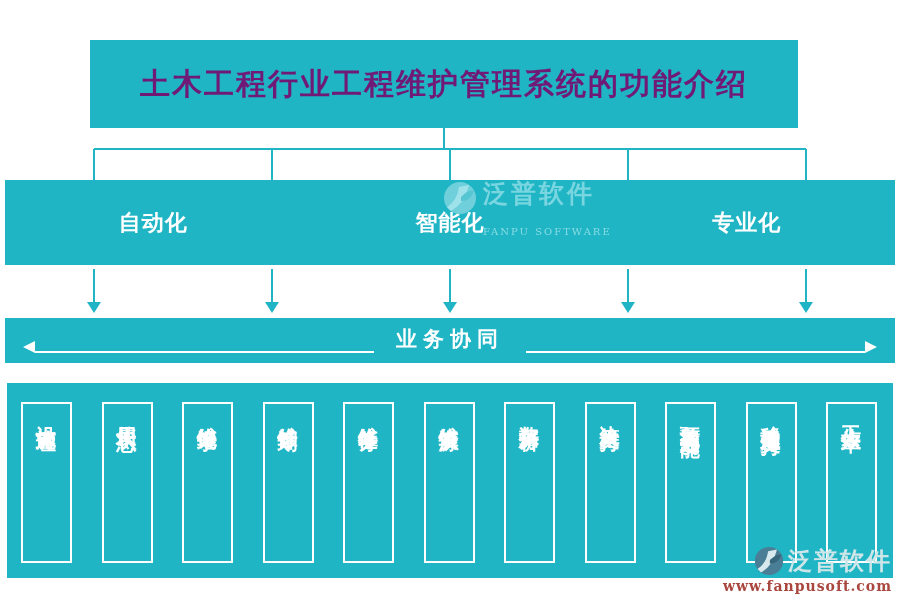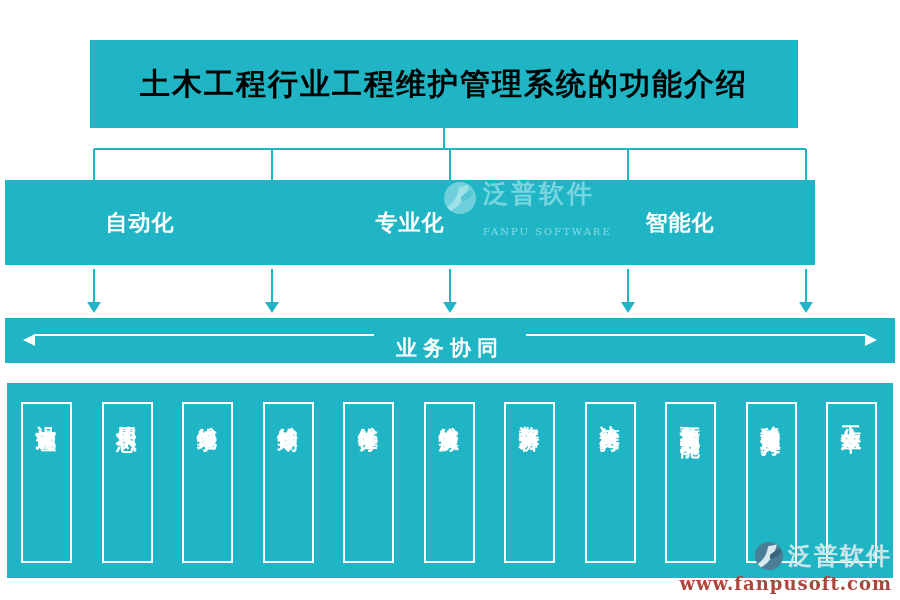--- a/index.html
+++ b/index.html
@@ -6,42 +6,42 @@
   .canvas{
     position:relative;width:900px;height:600px;background:#ffffff;overflow:hidden;
     font-family:"DejaVu Serif","Liberation Serif",serif;
   }
   
   .title-box{
     position:absolute;left:90px;top:40px;width:708px;height:88px;
     background:var(--teal);display:flex;align-items:center;justify-content:center;
   }
   .title-box span{
-    color:#000000;font-size:30px;font-weight:bold;letter-spacing:2px;white-space:nowrap;
+    color:#701a75;font-size:30px;font-weight:bold;letter-spacing:2px;white-space:nowrap;
   }
   
   .connectors{position:absolute;left:0;top:0;pointer-events:none;}
   
   .features-band{
-    position:absolute;left:5px;top:180px;width:810px;height:85px;
+    position:absolute;left:5px;top:180px;width:890px;height:85px;
     background:var(--teal);display:flex;align-items:center;justify-content:space-between;
   }
   .feature-label{
     flex:1;text-align:center;color:#ffffff;font-size:22px;font-weight:bold;letter-spacing:1px;
   }
   
   .wm-center{
     position:absolute;left:443px;top:181px;display:flex;align-items:flex-start;gap:6px;z-index:2;
   }
   .wm-center .wm-brand{color:#79d5df;font-size:25px;font-weight:bold;letter-spacing:3px;line-height:25px;}
   .wm-center .wm-sub{color:#8adce4;font-size:10px;letter-spacing:2px;margin-top:20px;}
   
   .collab-band{
     position:absolute;left:5px;top:318px;width:890px;height:45px;background:var(--teal);
-    display:flex;align-items:flex-start;padding:16px 18px;box-sizing:border-box;
+    display:flex;align-items:flex-end;padding:10px 18px;box-sizing:border-box;
   }
   .aline{flex:1;height:2px;background:#ffffff;}
   .ah{width:0;height:0;border-top:6px solid transparent;border-bottom:6px solid transparent;}
   .ah.left{border-right:12px solid #ffffff;}
   .ah.right{border-left:12px solid #ffffff;}
   .collab-text{
     color:#ffffff;font-size:21px;font-weight:bold;letter-spacing:6px;padding:0 22px;white-space:nowrap;
   }
   
   .bottom-band{
@@ -54,21 +54,21 @@
   }
   .module-box span{
     writing-mode:vertical-rl;text-orientation:upright;
     color:#ffffff;font-size:20px;font-weight:bold;letter-spacing:2px;line-height:1;
     padding-top:6px;white-space:nowrap;
   }
   
   .wm-br{position:absolute;right:8px;bottom:6px;z-index:3;text-align:right;}
   .wm-br .row{display:flex;align-items:center;gap:4px;justify-content:flex-end;}
   .wm-br .wm-brand{color:#cfe6e9;font-size:24px;font-weight:bold;letter-spacing:2px;}
-  .wm-br .wm-url{color:#a9463e;font-size:18px;font-weight:bold;letter-spacing:1px;margin-top:1px;}
+  .wm-br .wm-url{color:#a9463e;font-size:14px;font-weight:bold;letter-spacing:1px;margin-top:1px;}
   .wm-icon{display:inline-flex;}
   :root{--teal:#1fb5c5;}
 </style>
 </head>
 <body>
 
 <div class="canvas">
 
   <div class="title-box">
     <span>土木工程行业工程维护管理系统的功能介绍</span>
@@ -93,22 +93,22 @@
       <polygon points="87,302 101,302 94,313"></polygon>
       <polygon points="265,302 279,302 272,313"></polygon>
       <polygon points="443,302 457,302 450,313"></polygon>
       <polygon points="621,302 635,302 628,313"></polygon>
       <polygon points="799,302 813,302 806,313"></polygon>
     </g>
   </svg>
 
   <div class="features-band">
     <div class="feature-label">自动化</div>
+    <div class="feature-label">智能化</div>
     <div class="feature-label">专业化</div>
-    <div class="feature-label">智能化</div>
   </div>
 
   <div class="wm-center">
     <span class="wm-icon">
       <svg width="34" height="34" viewBox="0 0 34 34">
         <circle cx="17" cy="17" r="16" fill="#6fd0db"></circle>
         <path d="M4 26 Q14 20 16 6 L26 4 Q22 22 8 30 Z" fill="#9fe2e9"></path>
         <path d="M18 16 Q26 8 31 10 Q28 20 18 20 Z" fill="#57c6d3"></path>
       </svg>
     </span>

